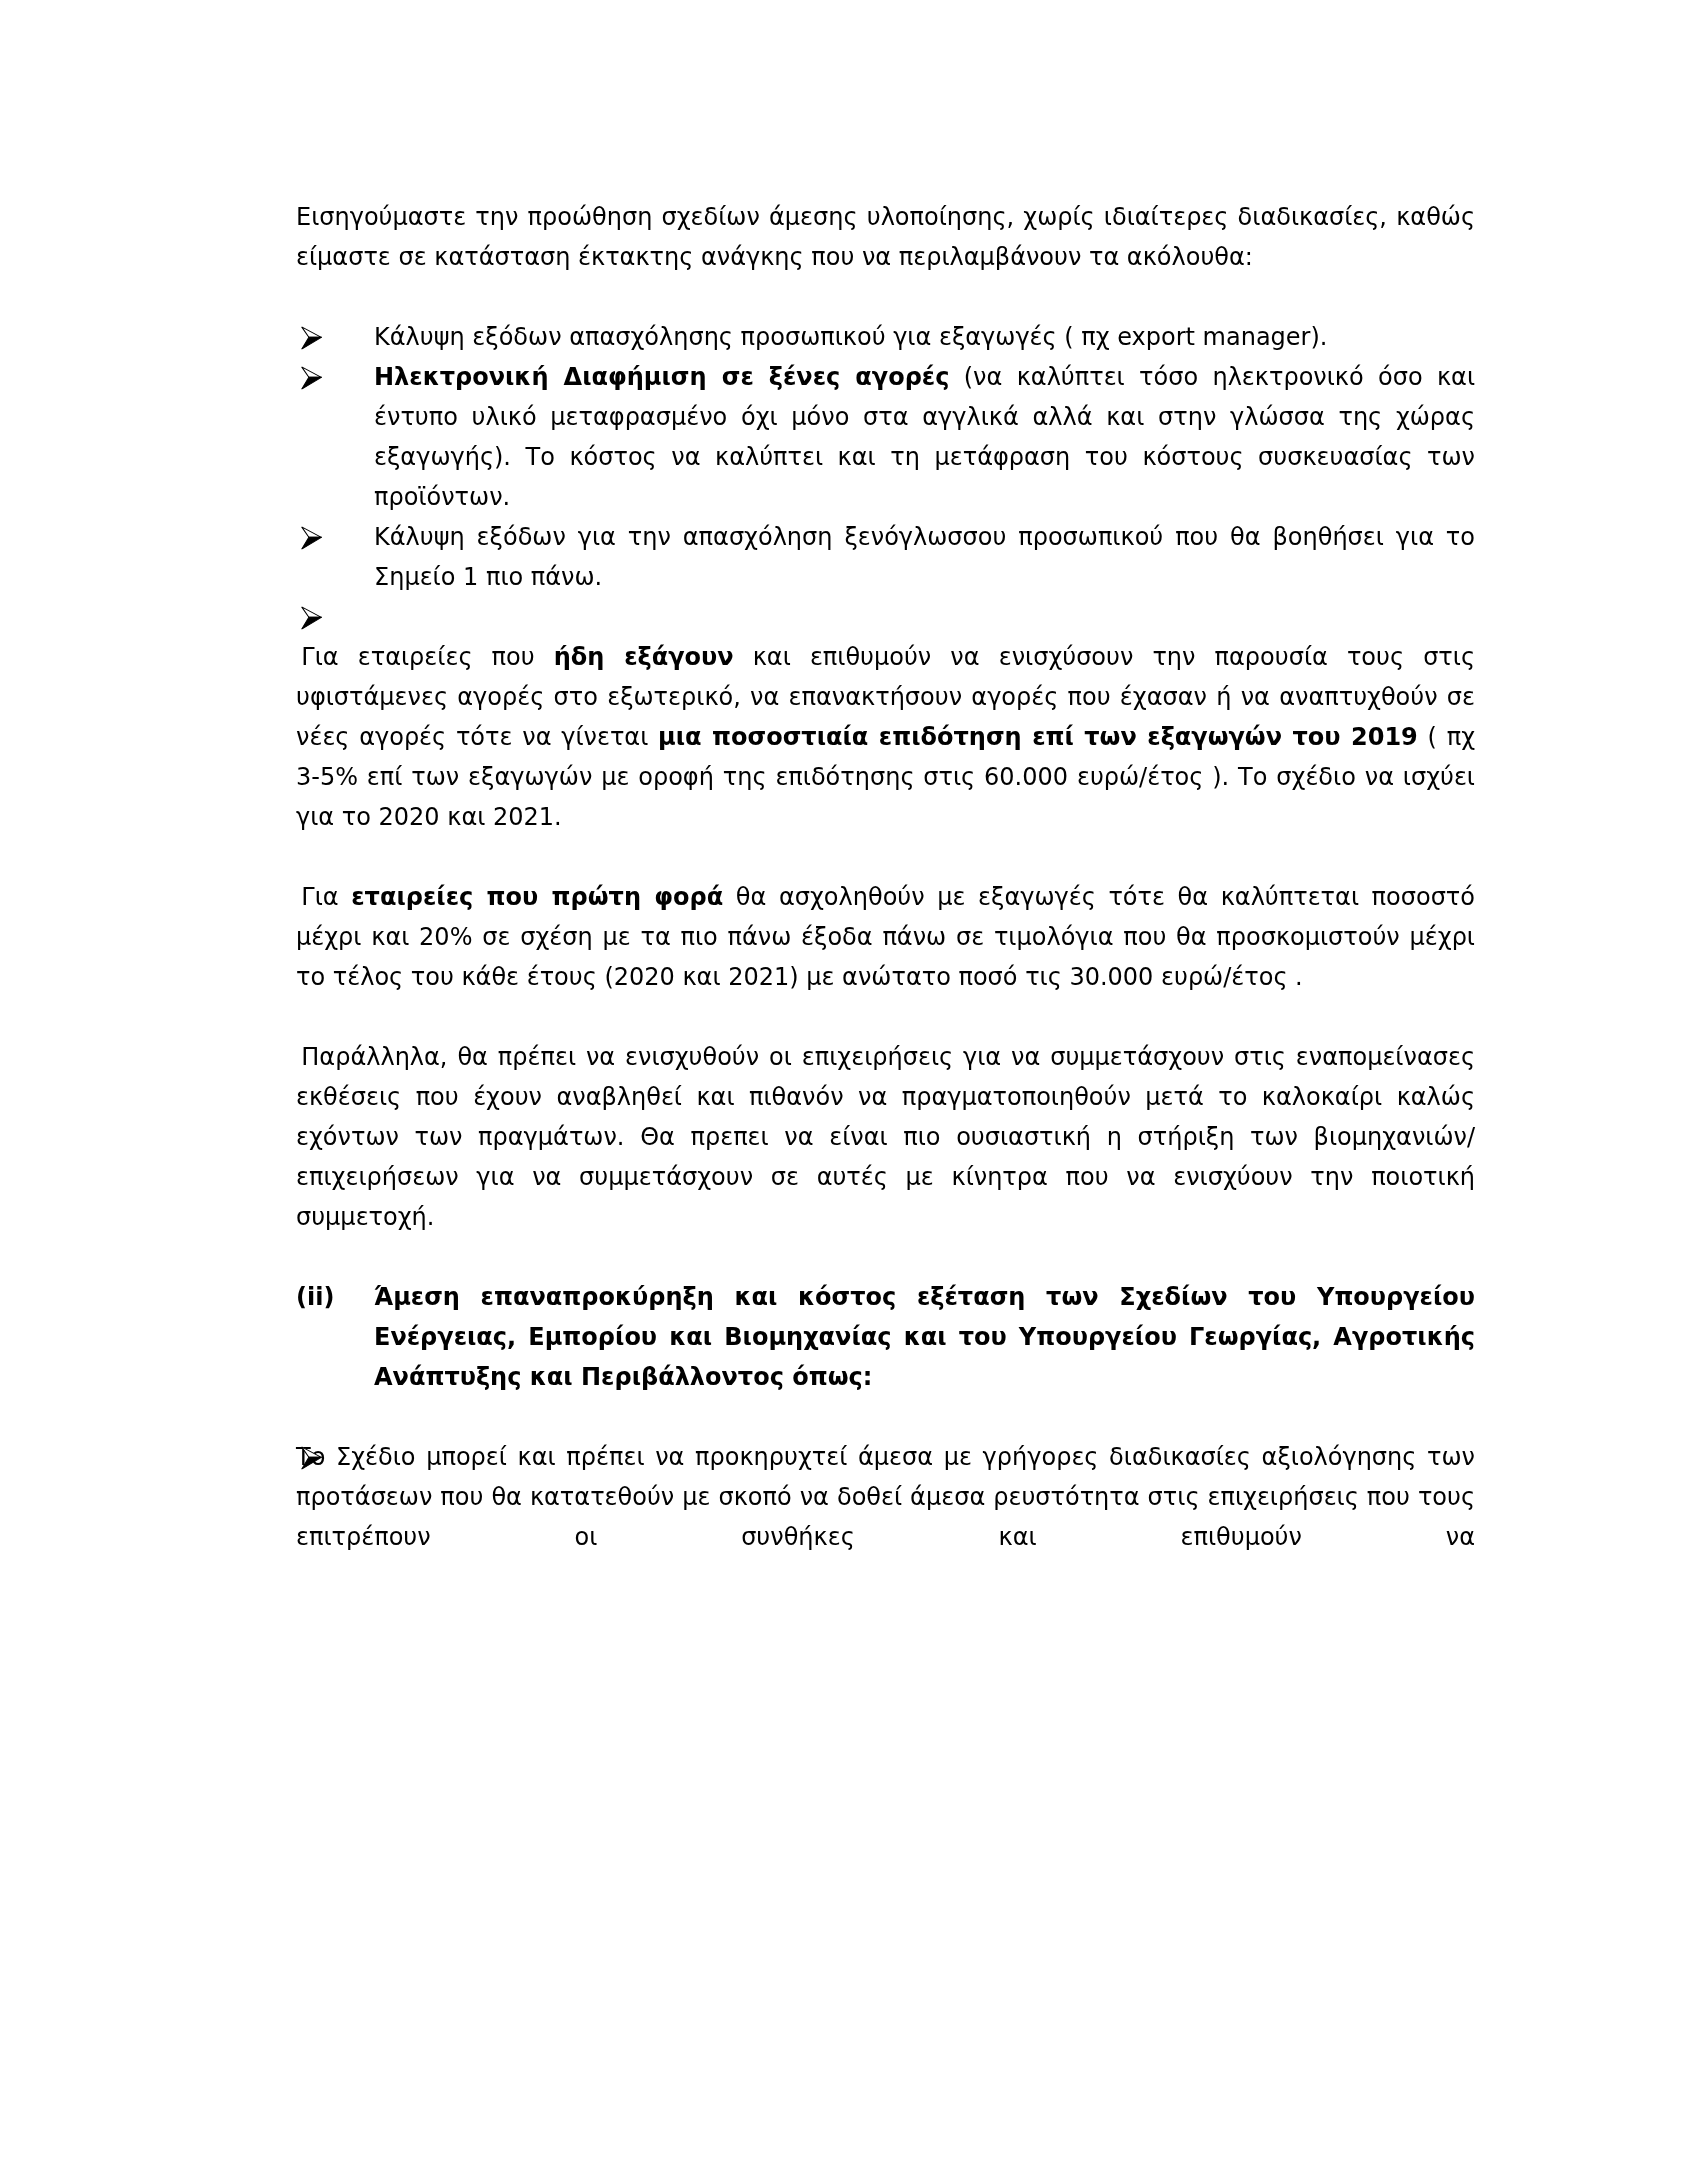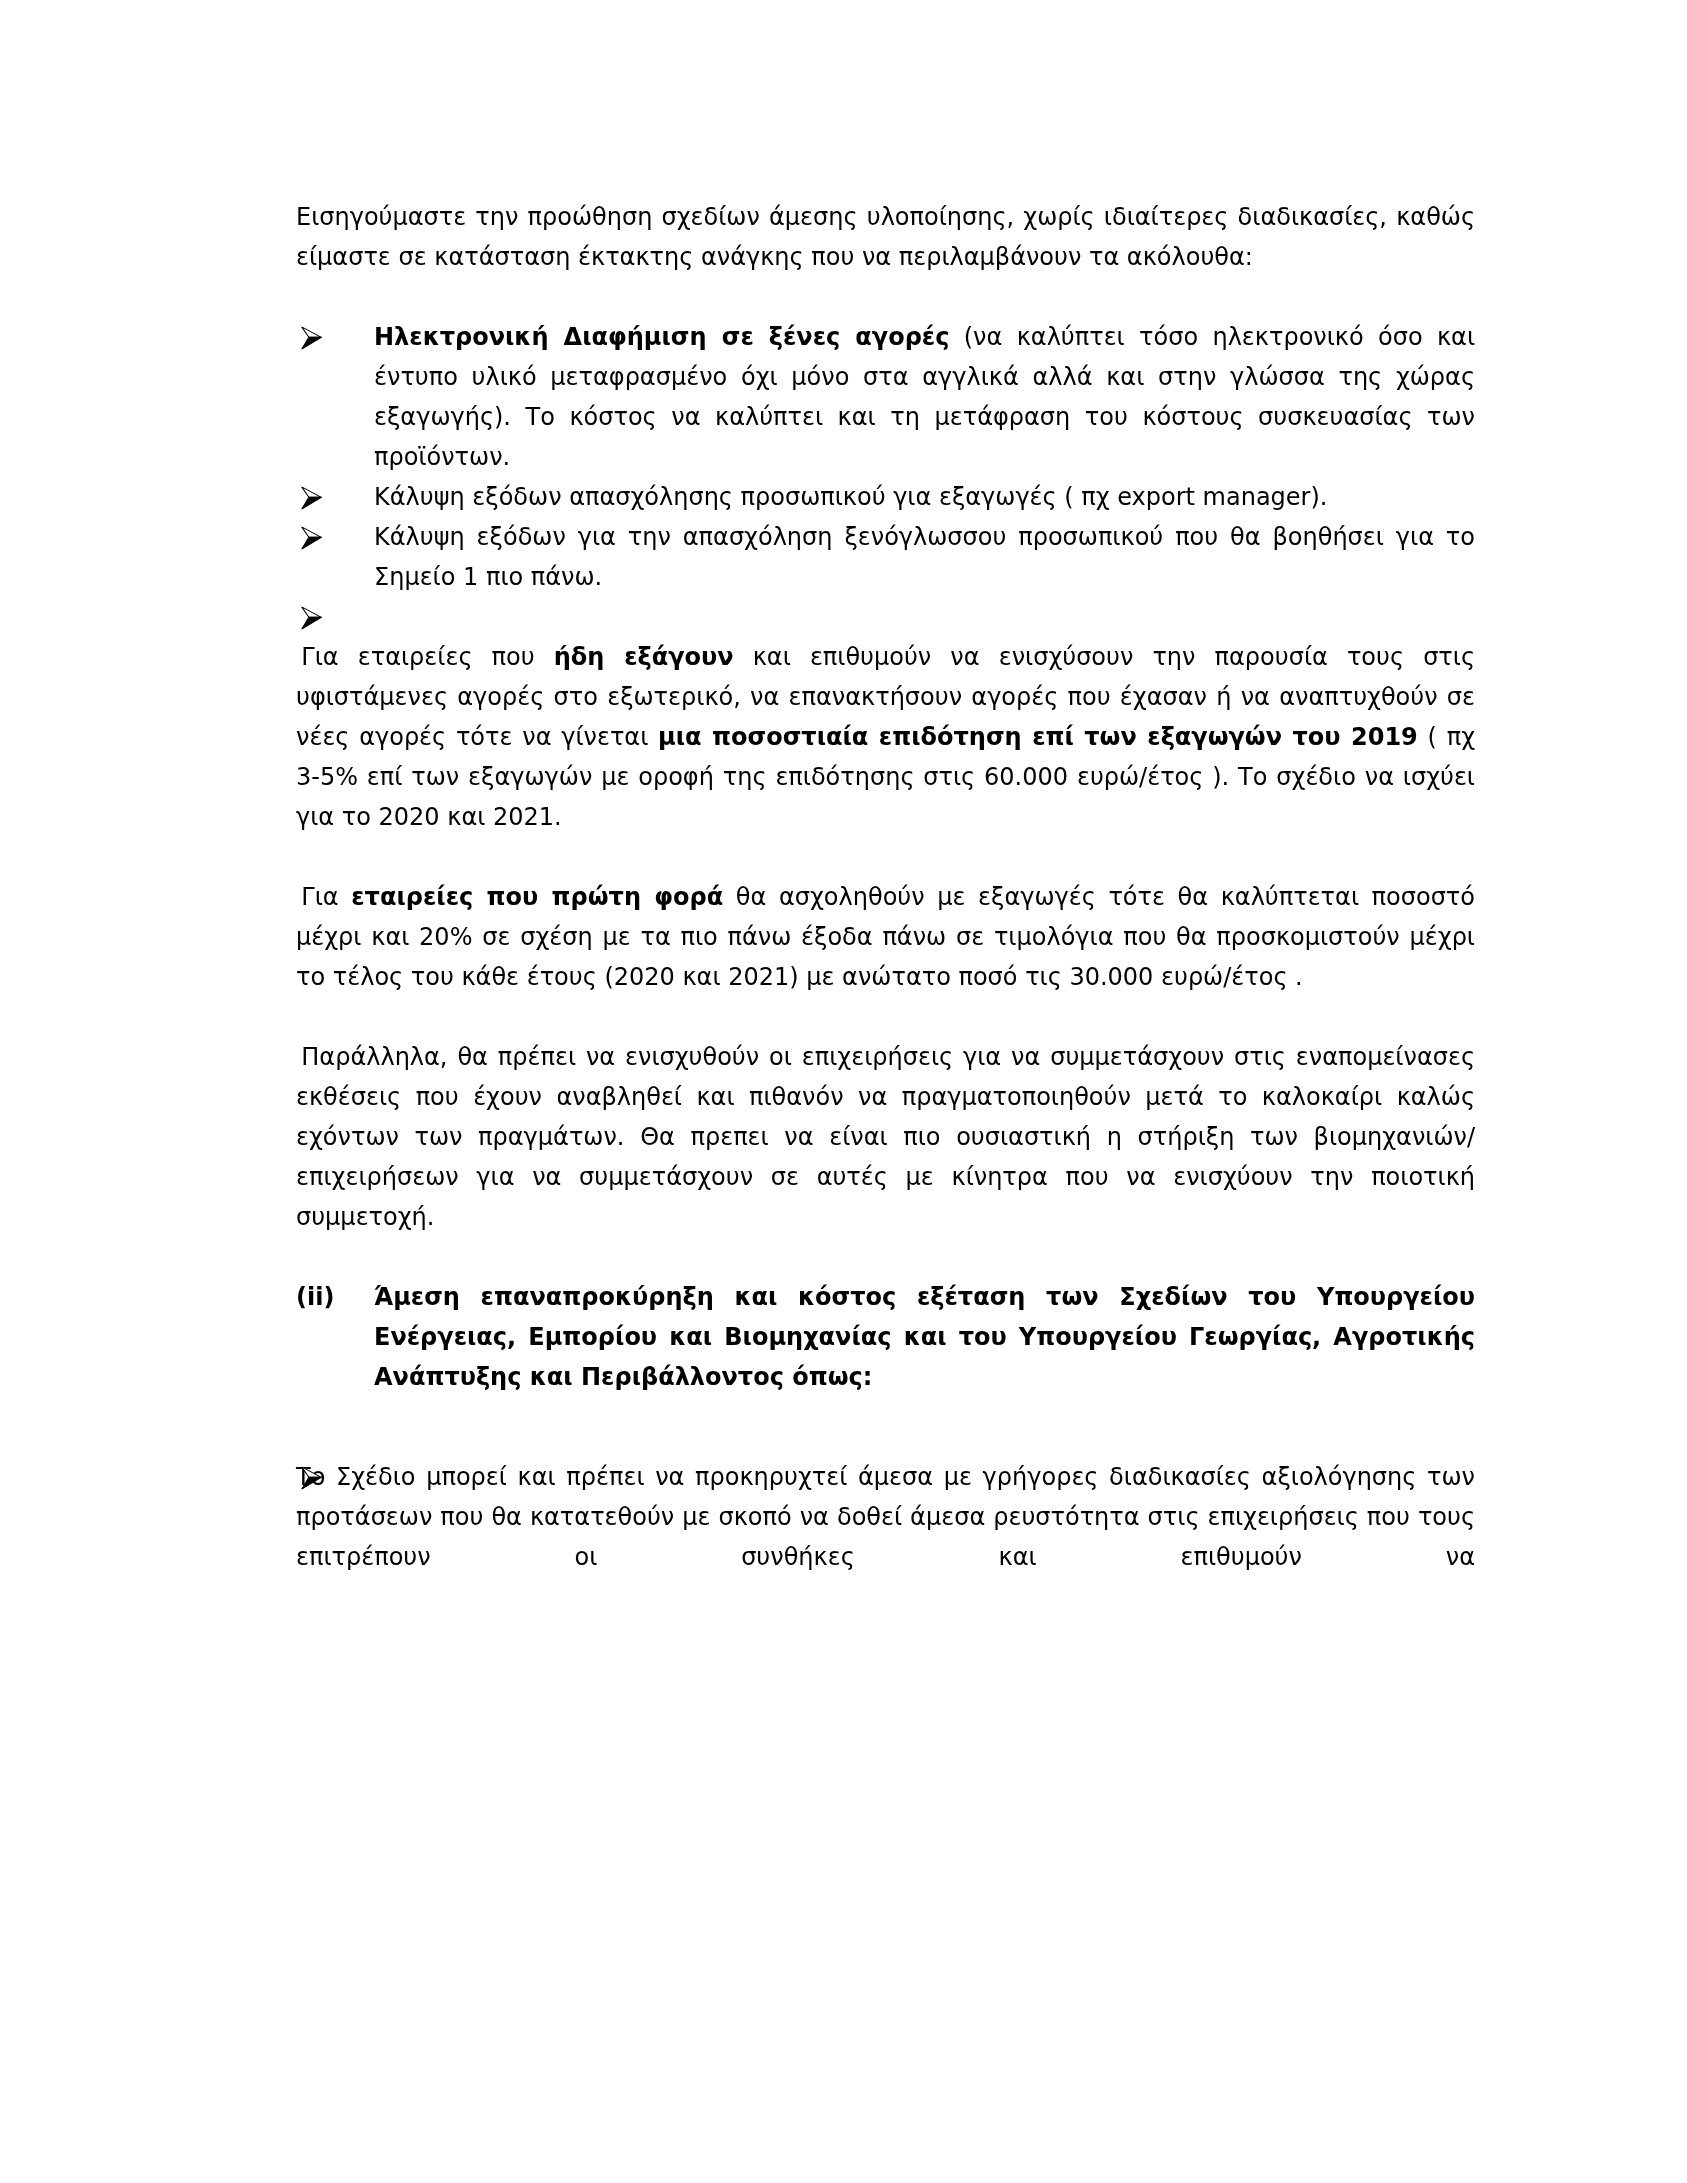--- a/index.html
+++ b/index.html
@@ -13,21 +13,21 @@
     font-size: 24px; line-height: 40px;
   }
   p { margin: 0; text-align: justify; }
   .para { margin-bottom: 40px; }
   .indent { text-indent: 5.3px; }
   b { font-weight: bold; }
   ul.arrows { list-style: none; margin: 0 0 40px 0; padding: 0; }
   ul.arrows li { position: relative; padding-left: 78px; text-align: justify; }
   .arrow { position: absolute; left: 5.3px; top: 9.3px; width: 21px; height: 24px; }
   ul.arrows.plan li { padding-left: 98px; }
-  .heading { position: relative; padding-left: 78px; font-weight: bold; text-align: justify; margin-bottom: 60px; }
+  .heading { position: relative; padding-left: 78px; font-weight: bold; text-align: justify; margin-bottom: 40px; }
   .heading .num { position: absolute; left: 0; top: 0; }
 </style>
 </head>
 <body>
 
 <svg width="0" height="0" style="position:absolute">
   <defs>
     <symbol id="arrowhead" viewBox="0 0 32 36">
       <path d="M1 1 L31 17 L12 17 Z" fill="#ffffff" stroke="#000" stroke-width="1.6" stroke-linejoin="miter"></path>
       <path d="M12 17 L31 17 L1 35 Z" fill="#000000" stroke="#000" stroke-width="1.6" stroke-linejoin="miter"></path>
@@ -37,27 +37,27 @@
 
 <div class="page">
 
   <p class="para">Εισηγούμαστε την προώθηση σχεδίων άμεσης υλοποίησης, χωρίς ιδιαίτερες διαδικασίες,  καθώς είμαστε σε κατάσταση έκτακτης ανάγκης που να περιλαμβάνουν τα ακόλουθα:</p>
 
   <ul class="arrows">
     <li>
       <svg class="arrow" viewBox="0 0 32 36" width="21" height="24">
           <use href="#arrowhead"></use>
         </svg>
-      <b>Ηλεκτρονική Διαφήμιση σε ξένες αγορές</b><span> (να καλύπτει τόσο ηλεκτρονικό όσο και έντυπο υλικό μεταφρασμένο όχι μόνο στα αγγλικά αλλά και στην γλώσσα της χώρας εξαγωγής). Το κόστος να καλύπτει και τη μετάφραση του κόστους συσκευασίας των προϊόντων.</span>
+      <span>Κάλυψη  εξόδων απασχόλησης προσωπικού για εξαγωγές ( πχ export manager).</span>
     </li>
     <li>
       <svg class="arrow" viewBox="0 0 32 36" width="21" height="24">
           <use href="#arrowhead"></use>
         </svg>
-      <span>Κάλυψη  εξόδων απασχόλησης προσωπικού για εξαγωγές ( πχ export manager).</span>
+      <b>Ηλεκτρονική Διαφήμιση σε ξένες αγορές</b><span> (να καλύπτει τόσο ηλεκτρονικό όσο και έντυπο υλικό μεταφρασμένο όχι μόνο στα αγγλικά αλλά και στην γλώσσα της χώρας εξαγωγής). Το κόστος να καλύπτει και τη μετάφραση του κόστους συσκευασίας των προϊόντων.</span>
     </li>
     <li>
       <svg class="arrow" viewBox="0 0 32 36" width="21" height="24">
           <use href="#arrowhead"></use>
         </svg>
       <span>Κάλυψη εξόδων για την απασχόληση ξενόγλωσσου προσωπικού που θα βοηθήσει για το  Σημείο 1 πιο πάνω.</span>
     </li>
     <li>
       <svg class="arrow" viewBox="0 0 32 36" width="21" height="24">
           <use href="#arrowhead"></use>

